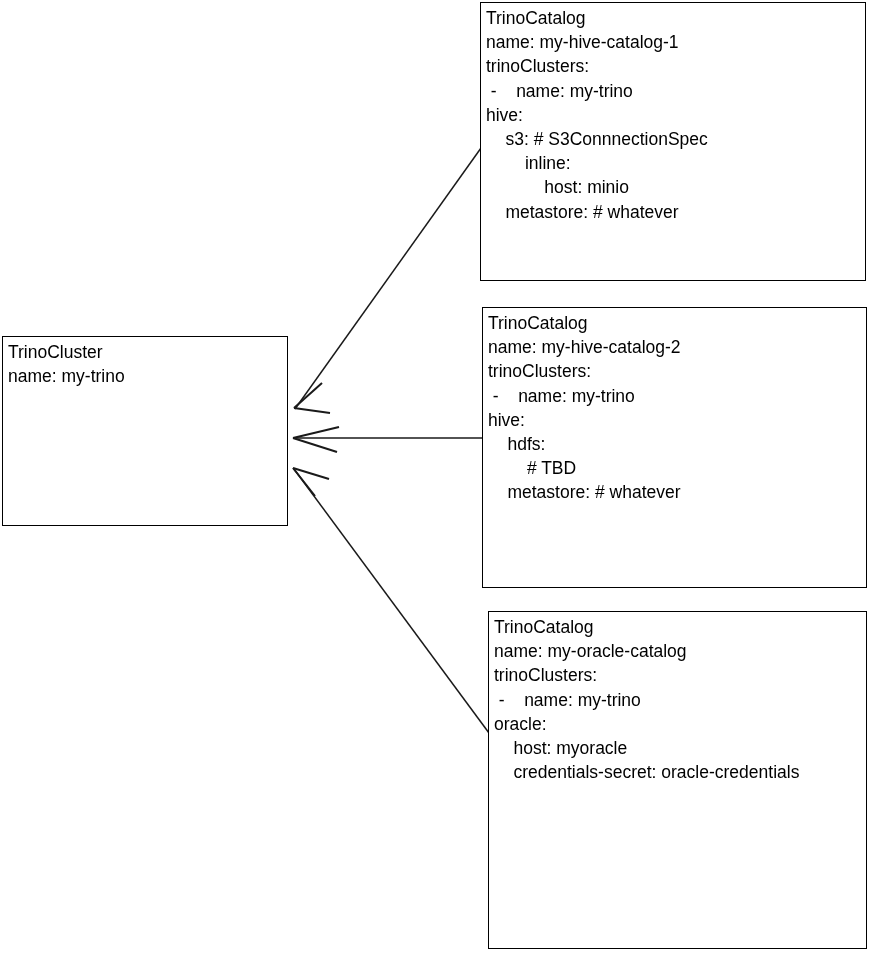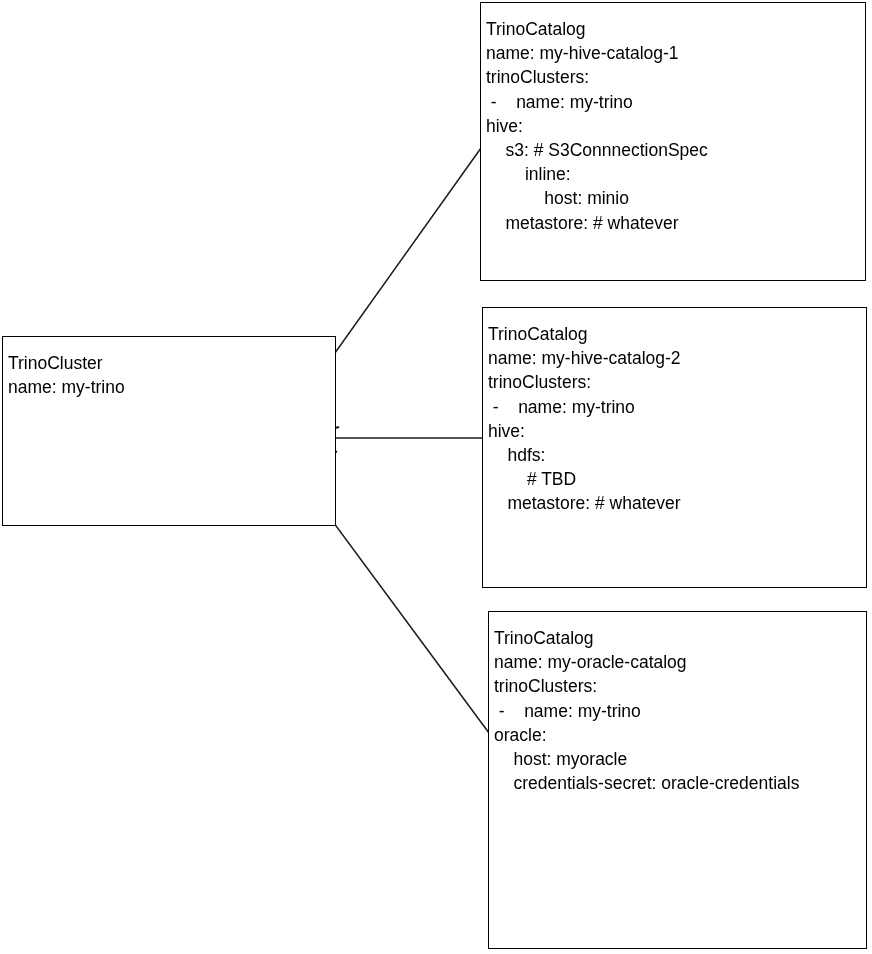--- a/index.html
+++ b/index.html
@@ -25,35 +25,35 @@
   }
   .node {
     position: absolute;
     box-sizing: border-box;
     border: 1.6px solid #000000;
     background: #ffffff;
   }
   .node-text {
     position: absolute;
     left: 5px;
-    top: 14px;
+    top: 3px;
     right: 4px;
     font-size: 17.5px;
     line-height: 24.2px;
     color: #000000;
     white-space: pre;
     font-family: "Liberation Sans", sans-serif;
   }
   .line {
     display: block;
   }
   #cluster-node {
     left: 2px;
     top: 336px;
-    width: 334px;
+    width: 286px;
     height: 190px;
     text-decoration: underline;
   }
   #catalog-node-1 {
     left: 480px;
     top: 2px;
     width: 386px;
     height: 279px;
   }
   #catalog-node-2 {

